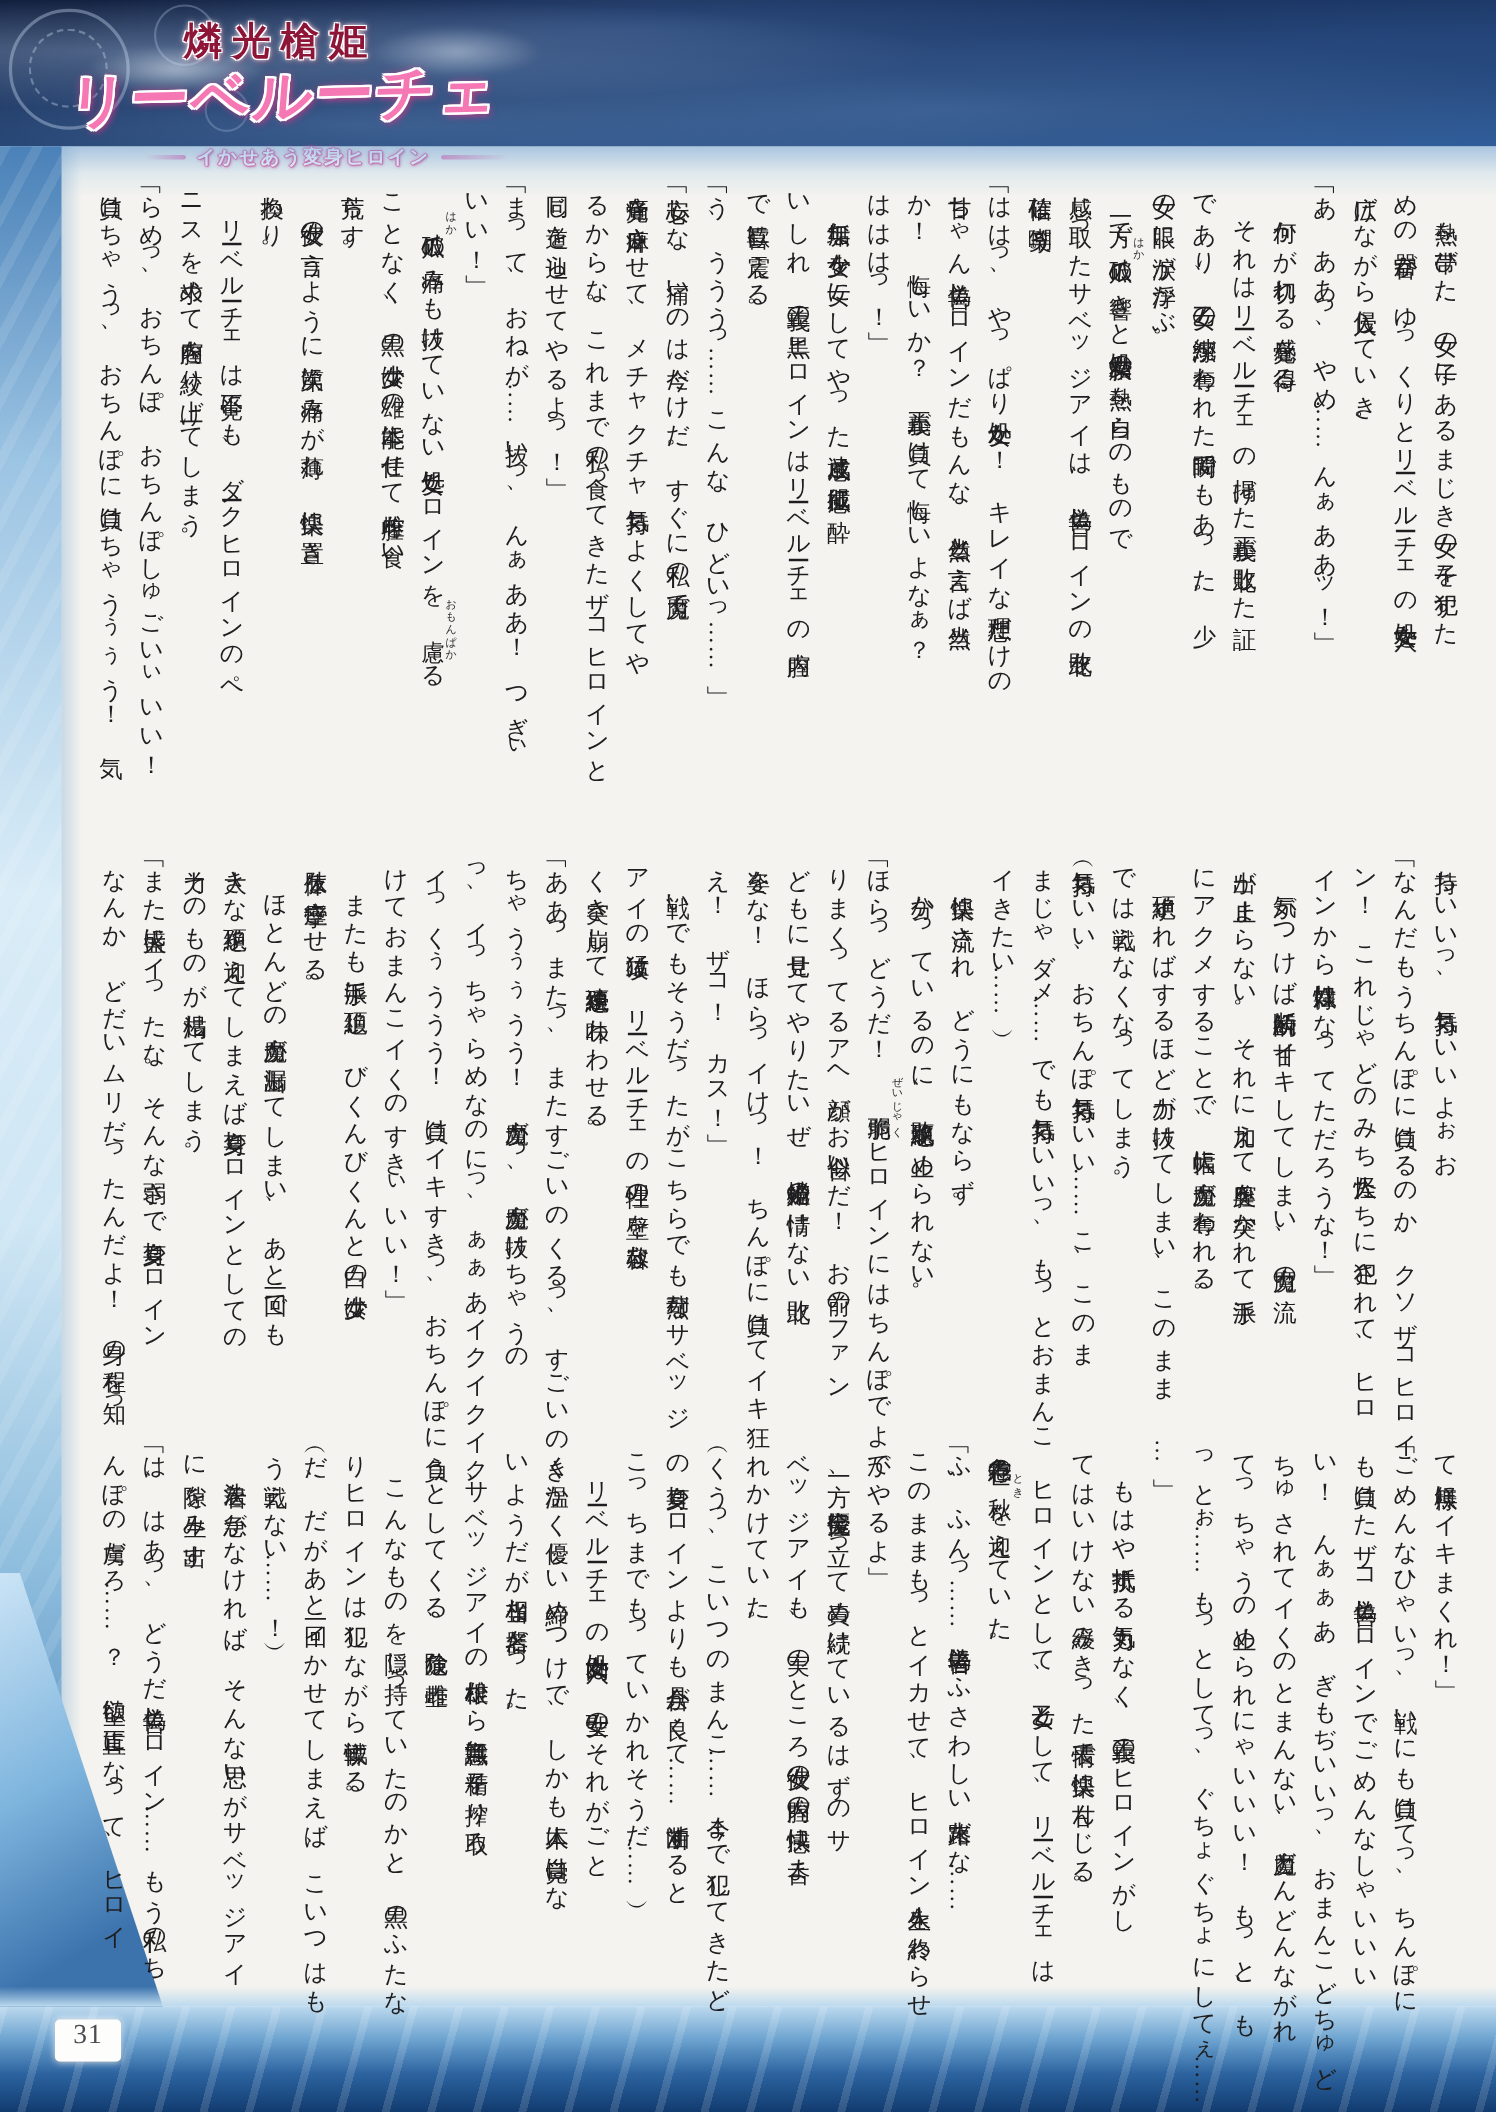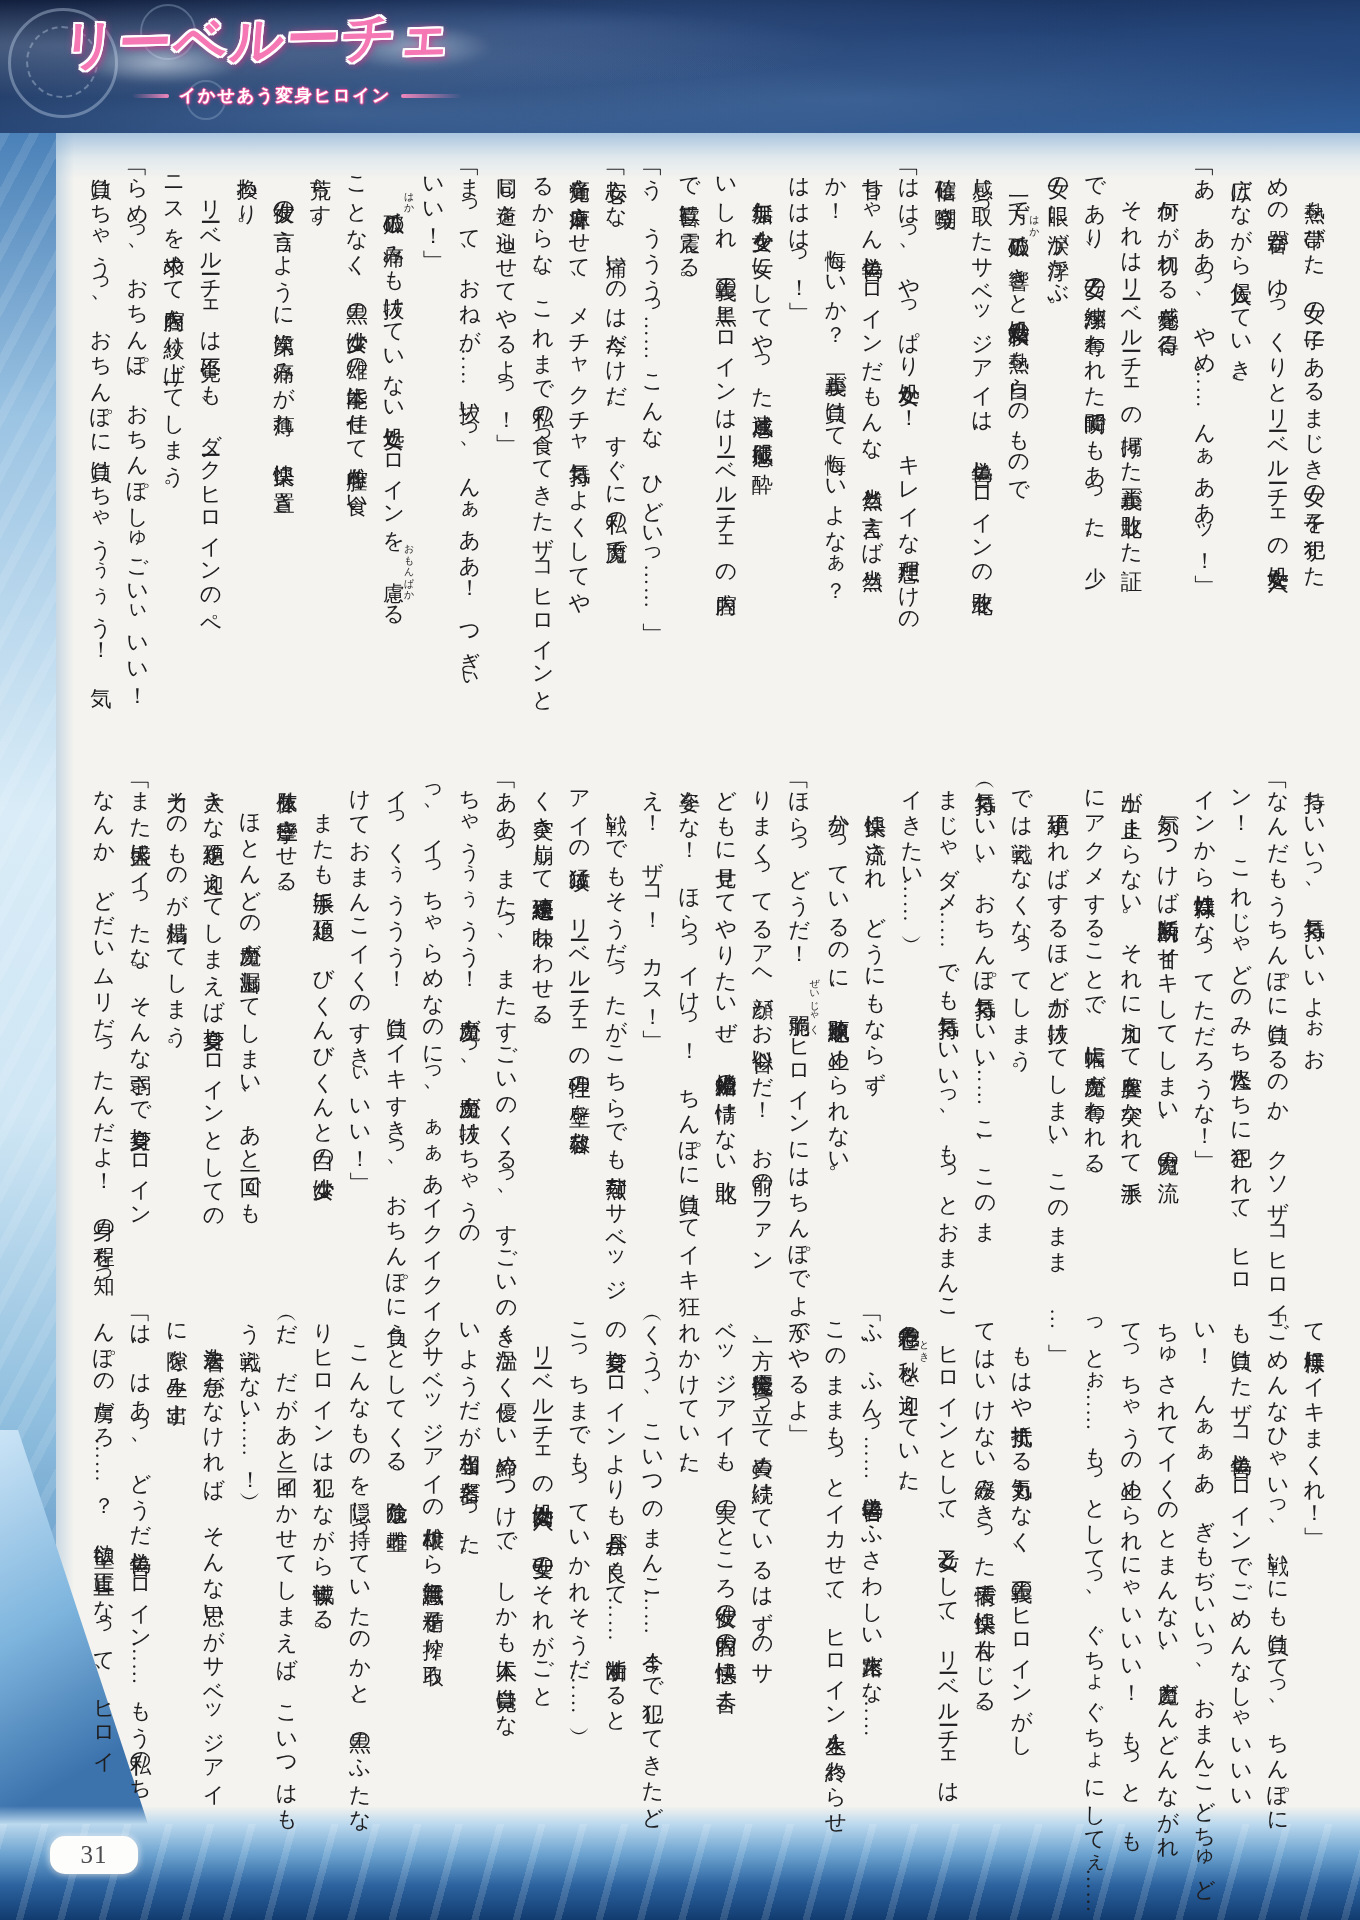--- a/index.html
+++ b/index.html
@@ -84,23 +84,23 @@
     background:
       repeating-linear-gradient(105deg,rgba(255,255,255,.14) 0 7px,transparent 7px 40px),
       linear-gradient(180deg,#bcd9ee 0%,#6ba2cf 32%,#2c639f 64%,#113b6f 100%);
   }
   .bottom-band::before{
     content:"";position:absolute;top:-18px;left:0;width:100%;height:18px;
     background:linear-gradient(180deg,rgba(244,243,239,0),#bcd9ee);
   }
   
   .page-badge{
-    position:absolute;left:50px;top:1836px;width:88px;height:38px;
-    background:#fdfdfb;border-radius:15px;
-    display:flex;align-items:center;justify-content:center;
+    position:absolute;left:50px;top:1836px;width:60px;height:38px;
+    background:#fdfdfb;border-radius:4px;
+    display:flex;align-items:flex-start;justify-content:center;
     font-size:25px;color:#4c4c50;letter-spacing:1px;
     box-shadow:0 0 7px rgba(255,255,255,.9),0 1px 3px rgba(20,50,90,.35);
   }
   
   .text-block{
     position:absolute;right:28px;
     writing-mode:vertical-rl;-webkit-writing-mode:vertical-rl;
     font-size:21.5px;line-height:36.6px;letter-spacing:1.2px;
     color:#1e1e20;text-align:start;
   }
@@ -118,20 +118,21 @@
 <div class="page">
 
   <div class="banner">
     <div class="gear gear-a"></div>
     <div class="gear gear-b"></div>
     <div class="gear gear-c"></div>
     <div class="gear gear-d"></div>
     <div class="swirl swirl-l"></div>
     <div class="swirl swirl-r"></div>
     <div class="logo">
+      <span class="logo-series">燐光槍姫</span>
       <span class="logo-main">リーベルーチェ</span>
       <span class="logo-sub">
         <span class="bar bar-left"></span>
         <span>イかせあう変身ヒロイン</span>
         <span class="bar bar-right"></span>
       </span>
     </div>
   </div>
   <div class="banner-wash"></div>
 

